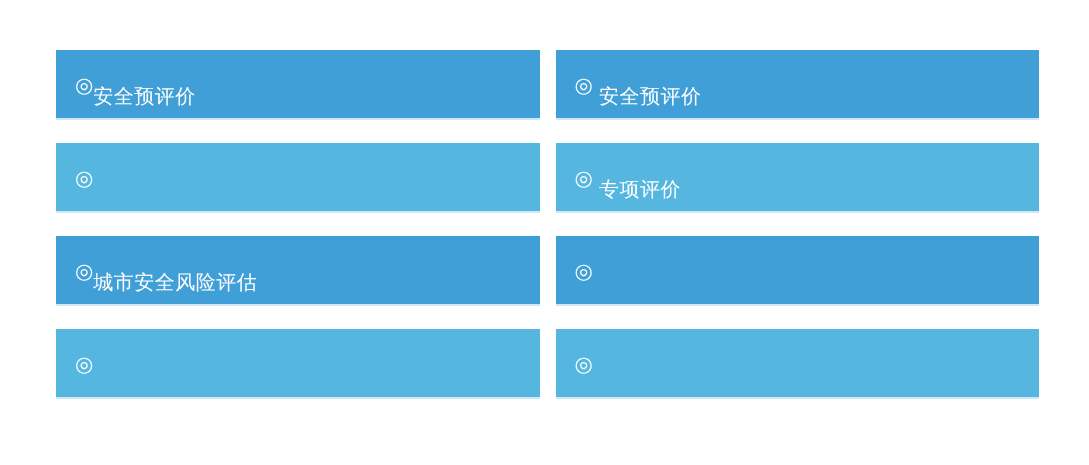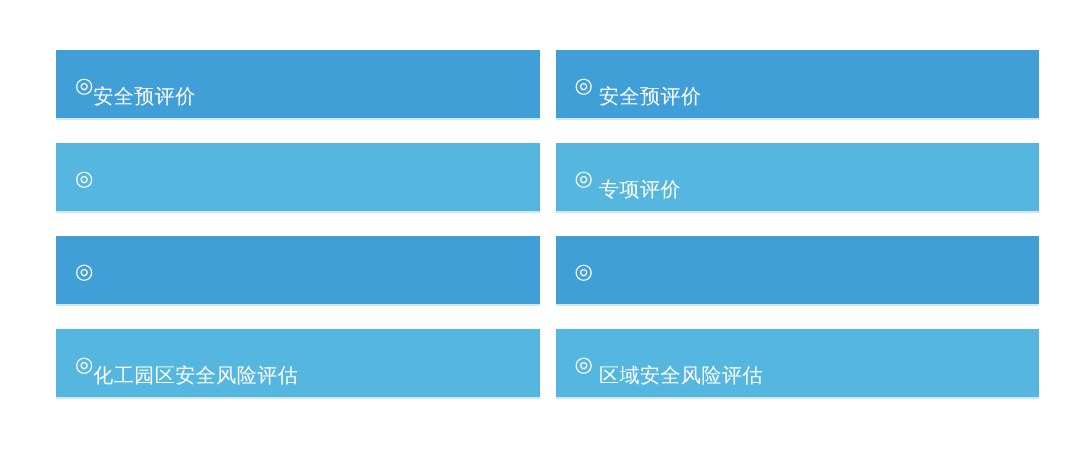--- a/index.html
+++ b/index.html
@@ -70,29 +70,28 @@
     <span class="bullet">◎</span>
   </div>
 
   <div class="bar light">
     <span class="bullet">◎</span>
       <span class="label"> 专项评价</span>
   </div>
 
   <div class="bar dark">
     <span class="bullet">◎</span>
+      <span class="label">城市安全风险评估</span>
   </div>
 
   <div class="bar dark">
     <span class="bullet">◎</span>
   </div>
 
   <div class="bar light">
     <span class="bullet">◎</span>
-      <span class="label">化工园区安全风险评估</span>
   </div>
 
   <div class="bar light">
     <span class="bullet">◎</span>
-      <span class="label"> 区域安全风险评估</span>
   </div>
 
 </div>
 
 </body></html>

